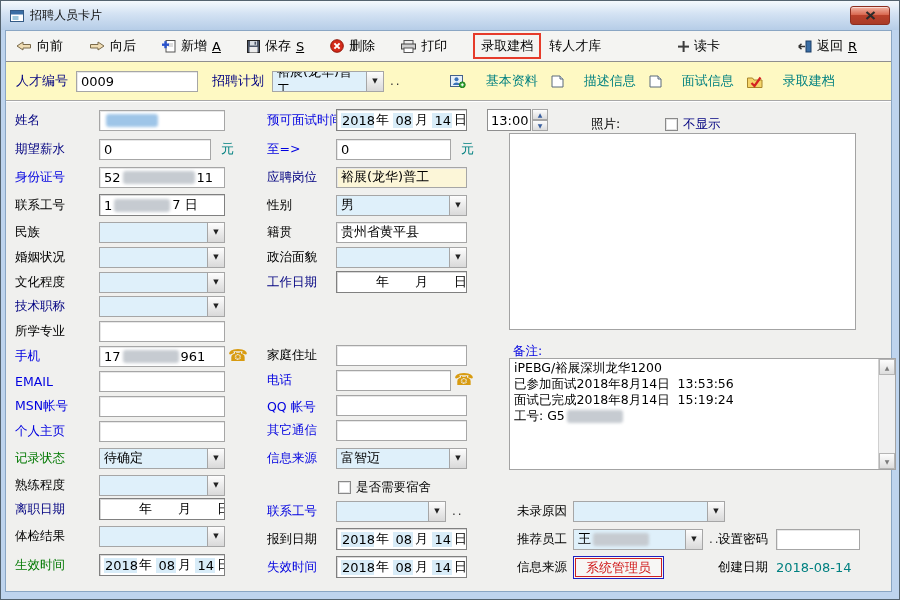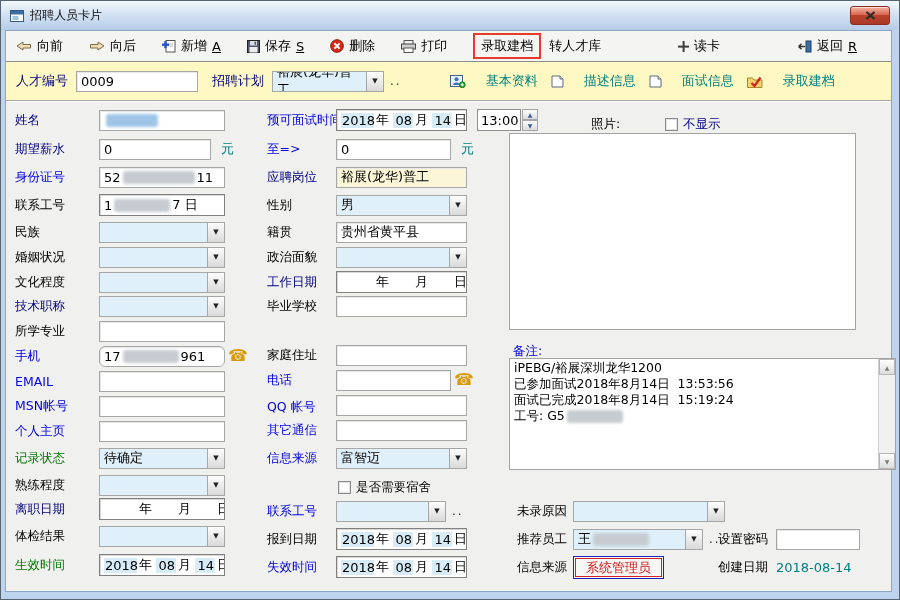--- a/index.html
+++ b/index.html
@@ -31,21 +31,21 @@
   .cbtn{width:17px;flex:none;background:linear-gradient(#fdfdfd,#d9d9d9);border-left:1px solid #a6a6a6;display:flex;align-items:center;justify-content:center;font-size:7px;color:#222;}
   .datef{height:22px;border:1px solid #808080;box-shadow:inset 1px 1px 0 #d8d8d8;background:#fff;display:flex;align-items:center;padding:0 4px;flex:none;overflow:hidden;font-size:13px;}
   .dseg{min-width:20px;background:#d8ecf8;text-align:right;padding:0 1px;}
   .dseg.y{min-width:33px;text-align:left;}
   .dunit{margin:0 4px 0 2px;color:#000;}
   .mask{display:inline-block;height:13px;background:#c6cbd1;border-radius:3px;filter:blur(1.6px);margin:0 2px;vertical-align:middle;flex:none;}
   .mask.md{width:56px}.mask.lg{width:72px}.mask.name{width:52px;background:#9ec5e8;}
   .unitlbl{color:#008080;margin-left:10px;font-size:13px;}
   .phone-ic{color:#d89b10;font-size:16px;margin-left:3px;line-height:1;}
   .more{margin-left:6px;color:#333;letter-spacing:2px;font-size:12px;}
-  .timef{height:22px;border:1px solid #8f8f8f;background:#fff;display:flex;align-items:center;padding:0 3px;margin-left:10px;width:44px;flex:none;font-size:13px;}
+  .timef{height:22px;border:1px solid #8f8f8f;background:#fff;display:flex;align-items:center;padding:0 3px;margin-left:20px;width:44px;flex:none;font-size:13px;}
   .spin{width:16px;height:22px;margin-left:1px;display:flex;flex-direction:column;flex:none;}
   .sparrow{flex:1;border:1px solid #a6a6a6;background:linear-gradient(#fcfcfc,#dcdcdc);display:flex;align-items:center;justify-content:center;font-size:6px;color:#3a5f9e;}
   .cb{width:13px;height:13px;background:#fff;border:1px solid #8a8a8a;box-shadow:inset 0 0 0 1px #e2e2e2;flex:none;}
   .cblb{margin-left:5px;font-size:12.5px;}
   .photobox{position:absolute;background:#fff;border:1px solid #a3a3a3;}
   .remarkbox{position:absolute;background:#fff;border:1px solid #a3a3a3;display:flex;}
   .rlines{flex:1;padding:1px 4px;overflow:hidden;}
   .rline{font-size:12.5px;line-height:16px;color:#000;white-space:pre;}
   .sbar{width:17px;flex:none;background:#f0f0f0;border-left:1px solid #d0d0d0;display:flex;flex-direction:column;}
   .sbtn{height:16px;background:linear-gradient(#fdfdfd,#ddd);border:1px solid #b5b5b5;display:flex;align-items:center;justify-content:center;font-size:6px;color:#7a7a7a;}
@@ -319,21 +319,21 @@
           </div>
         </div>
         <div class="frow" style="top: 218px; left: 9px;">
           <span class="lbl c-black" style="width: 84px;">所学专业</span>
           <div class="tb2" style="width: 126px;">
             <span class="val"></span>
           </div>
         </div>
         <div class="frow" style="top: 243px; left: 9px;">
           <span class="lbl c-blue" style="width: 84px;">手机</span>
-          <div class="tb2" style="width: 126px; border-radius: 6px;">
+          <div class="tb2" style="width: 126px;">
             <span class="val">17</span>
             <span class="mask md"></span>
             <span class="val">961</span>
           </div>
           <span class="phone-ic">☎</span>
         </div>
         <div class="frow" style="top: 268px; left: 9px;">
           <span class="lbl c-blue" style="width: 84px;">EMAIL</span>
           <div class="tb2" style="width: 126px;">
             <span class="val"></span>
@@ -459,26 +459,20 @@
           <span class="lbl c-navy" style="width: 69px;">工作日期</span>
           <div class="datef" style="width: 131px;">
             <span class="dseg y"></span>
             <span class="dunit">年</span>
             <span class="dseg m"></span>
             <span class="dunit">月</span>
             <span class="dseg d"></span>
             <span class="dunit">日</span>
           </div>
         </div>
-        <div class="frow" style="top: 193px; left: 261px;">
-          <span class="lbl c-black" style="width: 69px;">毕业学校</span>
-          <div class="tb2" style="width: 131px;">
-            <span class="val"></span>
-          </div>
-        </div>
         <div class="frow" style="top: 242px; left: 261px;">
           <span class="lbl c-black" style="width: 69px;">家庭住址</span>
           <div class="tb2" style="width: 131px;">
             <span class="val"></span>
           </div>
         </div>
         <div class="frow" style="top: 267px; left: 261px;">
           <span class="lbl c-blue" style="width: 69px;">电话</span>
           <div class="tb2" style="width: 115px;">
             <span class="val"></span>

